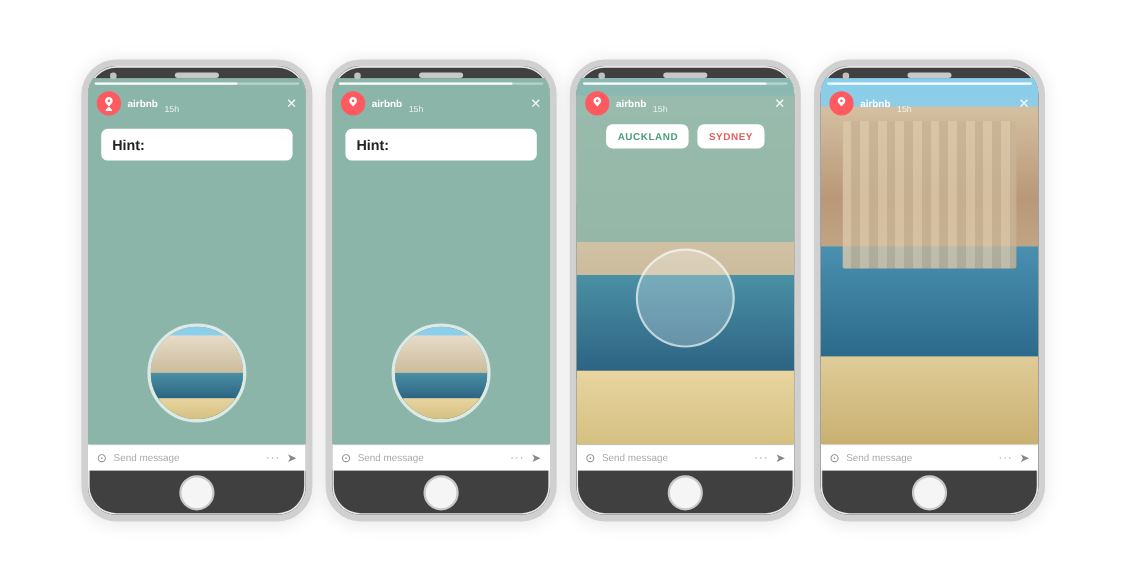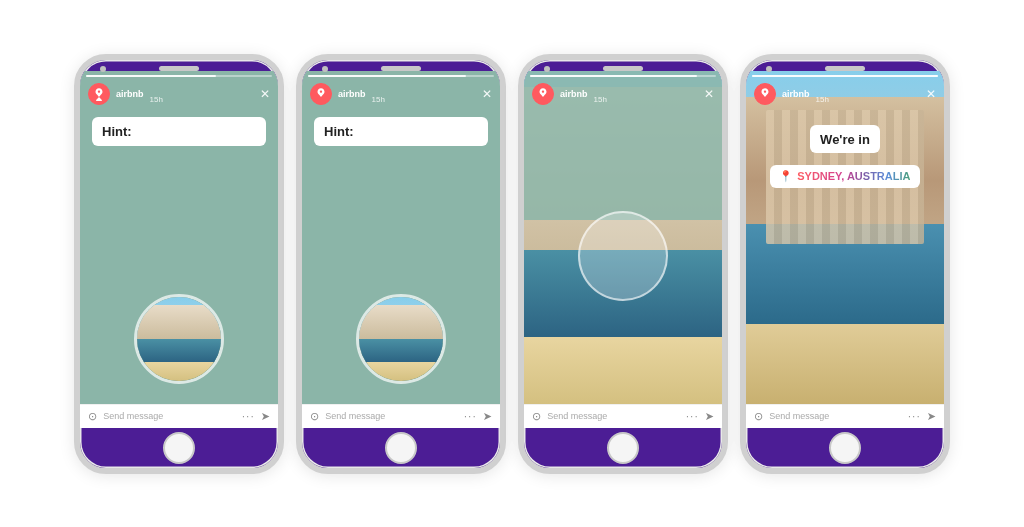--- a/index.html
+++ b/index.html
@@ -15,21 +15,21 @@
     }
     .phones-container {
       display: flex;
       gap: 12px;
       align-items: center;
       padding: 20px;
     }
     .phone {
       width: 210px;
       height: 420px;
-      background: #4c1d95;
+      background: #404040;
       border-radius: 32px;
       border: 6px solid #d0d0d0;
       box-shadow: 0 2px 16px rgba(0,0,0,0.10), inset 0 0 0 1.5px #e8e8e8;
       display: flex;
       flex-direction: column;
       align-items: center;
       position: relative;
       overflow: hidden;
     }
     
@@ -423,20 +423,24 @@
         <div class="story-topbar" style="z-index:10;">
           <div class="story-avatar">
             <svg class="airbnb-logo" viewBox="0 0 24 24" fill="white">
               <path d="M12 2C8.5 2 6 5 6 8c0 2 1 3.5 2.5 5L12 17l3.5-4C17 11.5 18 10 18 8c0-3-2.5-6-6-6zm0 8c-1.1 0-2-.9-2-2s.9-2 2-2 2 .9 2 2-.9 2-2 2z"></path>
             </svg>
           </div>
           <span class="story-username">airbnb</span>
           <span class="story-time">15h</span>
           <span class="story-close">✕</span>
         </div>
+        <div class="guess-options" style="z-index:10;">
+          <button class="guess-btn guess-btn-auckland">AUCKLAND</button>
+          <button class="guess-btn guess-btn-sydney">SYDNEY</button>
+        </div>
 
         <div style="flex:1; position:relative; z-index:3; display:flex; align-items:center; justify-content:center;">
           <div style="width:90px; height:90px; border-radius:50%; background:rgba(255,255,255,0.25); border:2px solid rgba(255,255,255,0.6);"></div>
         </div>
       </div>
       <div class="phone-bottom-bar">
         <span class="bottom-camera-icon">⊙</span>
         <span class="bottom-message-input">Send message</span>
         <span class="bottom-dots">···</span>
         <span class="bottom-send-icon">➤</span>
@@ -468,29 +472,20 @@
           <div class="story-avatar">
             <svg class="airbnb-logo" viewBox="0 0 24 24" fill="white">
               <path d="M12 2C8.5 2 6 5 6 8c0 2 1 3.5 2.5 5L12 17l3.5-4C17 11.5 18 10 18 8c0-3-2.5-6-6-6zm0 8c-1.1 0-2-.9-2-2s.9-2 2-2 2 .9 2 2-.9 2-2 2z"></path>
             </svg>
           </div>
           <span class="story-username">airbnb</span>
           <span class="story-time">15h</span>
           <span class="story-close">✕</span>
         </div>
 
-        <div style="z-index:10; display:flex; flex-direction:column; align-items:center; padding-top:6px; gap:4px;">
-          <div class="were-in-card">
-            <span class="were-in-text">We're in</span>
-          </div>
-          <div class="location-card">
-            <span class="location-pin">📍</span>
-            <span class="location-text">SYDNEY, AUSTRALIA</span>
-          </div>
-        </div>
       </div>
       <div class="phone-bottom-bar">
         <span class="bottom-camera-icon">⊙</span>
         <span class="bottom-message-input">Send message</span>
         <span class="bottom-dots">···</span>
         <span class="bottom-send-icon">➤</span>
       </div>
     </div>
     <div class="phone-home-button"></div>
   </div>

